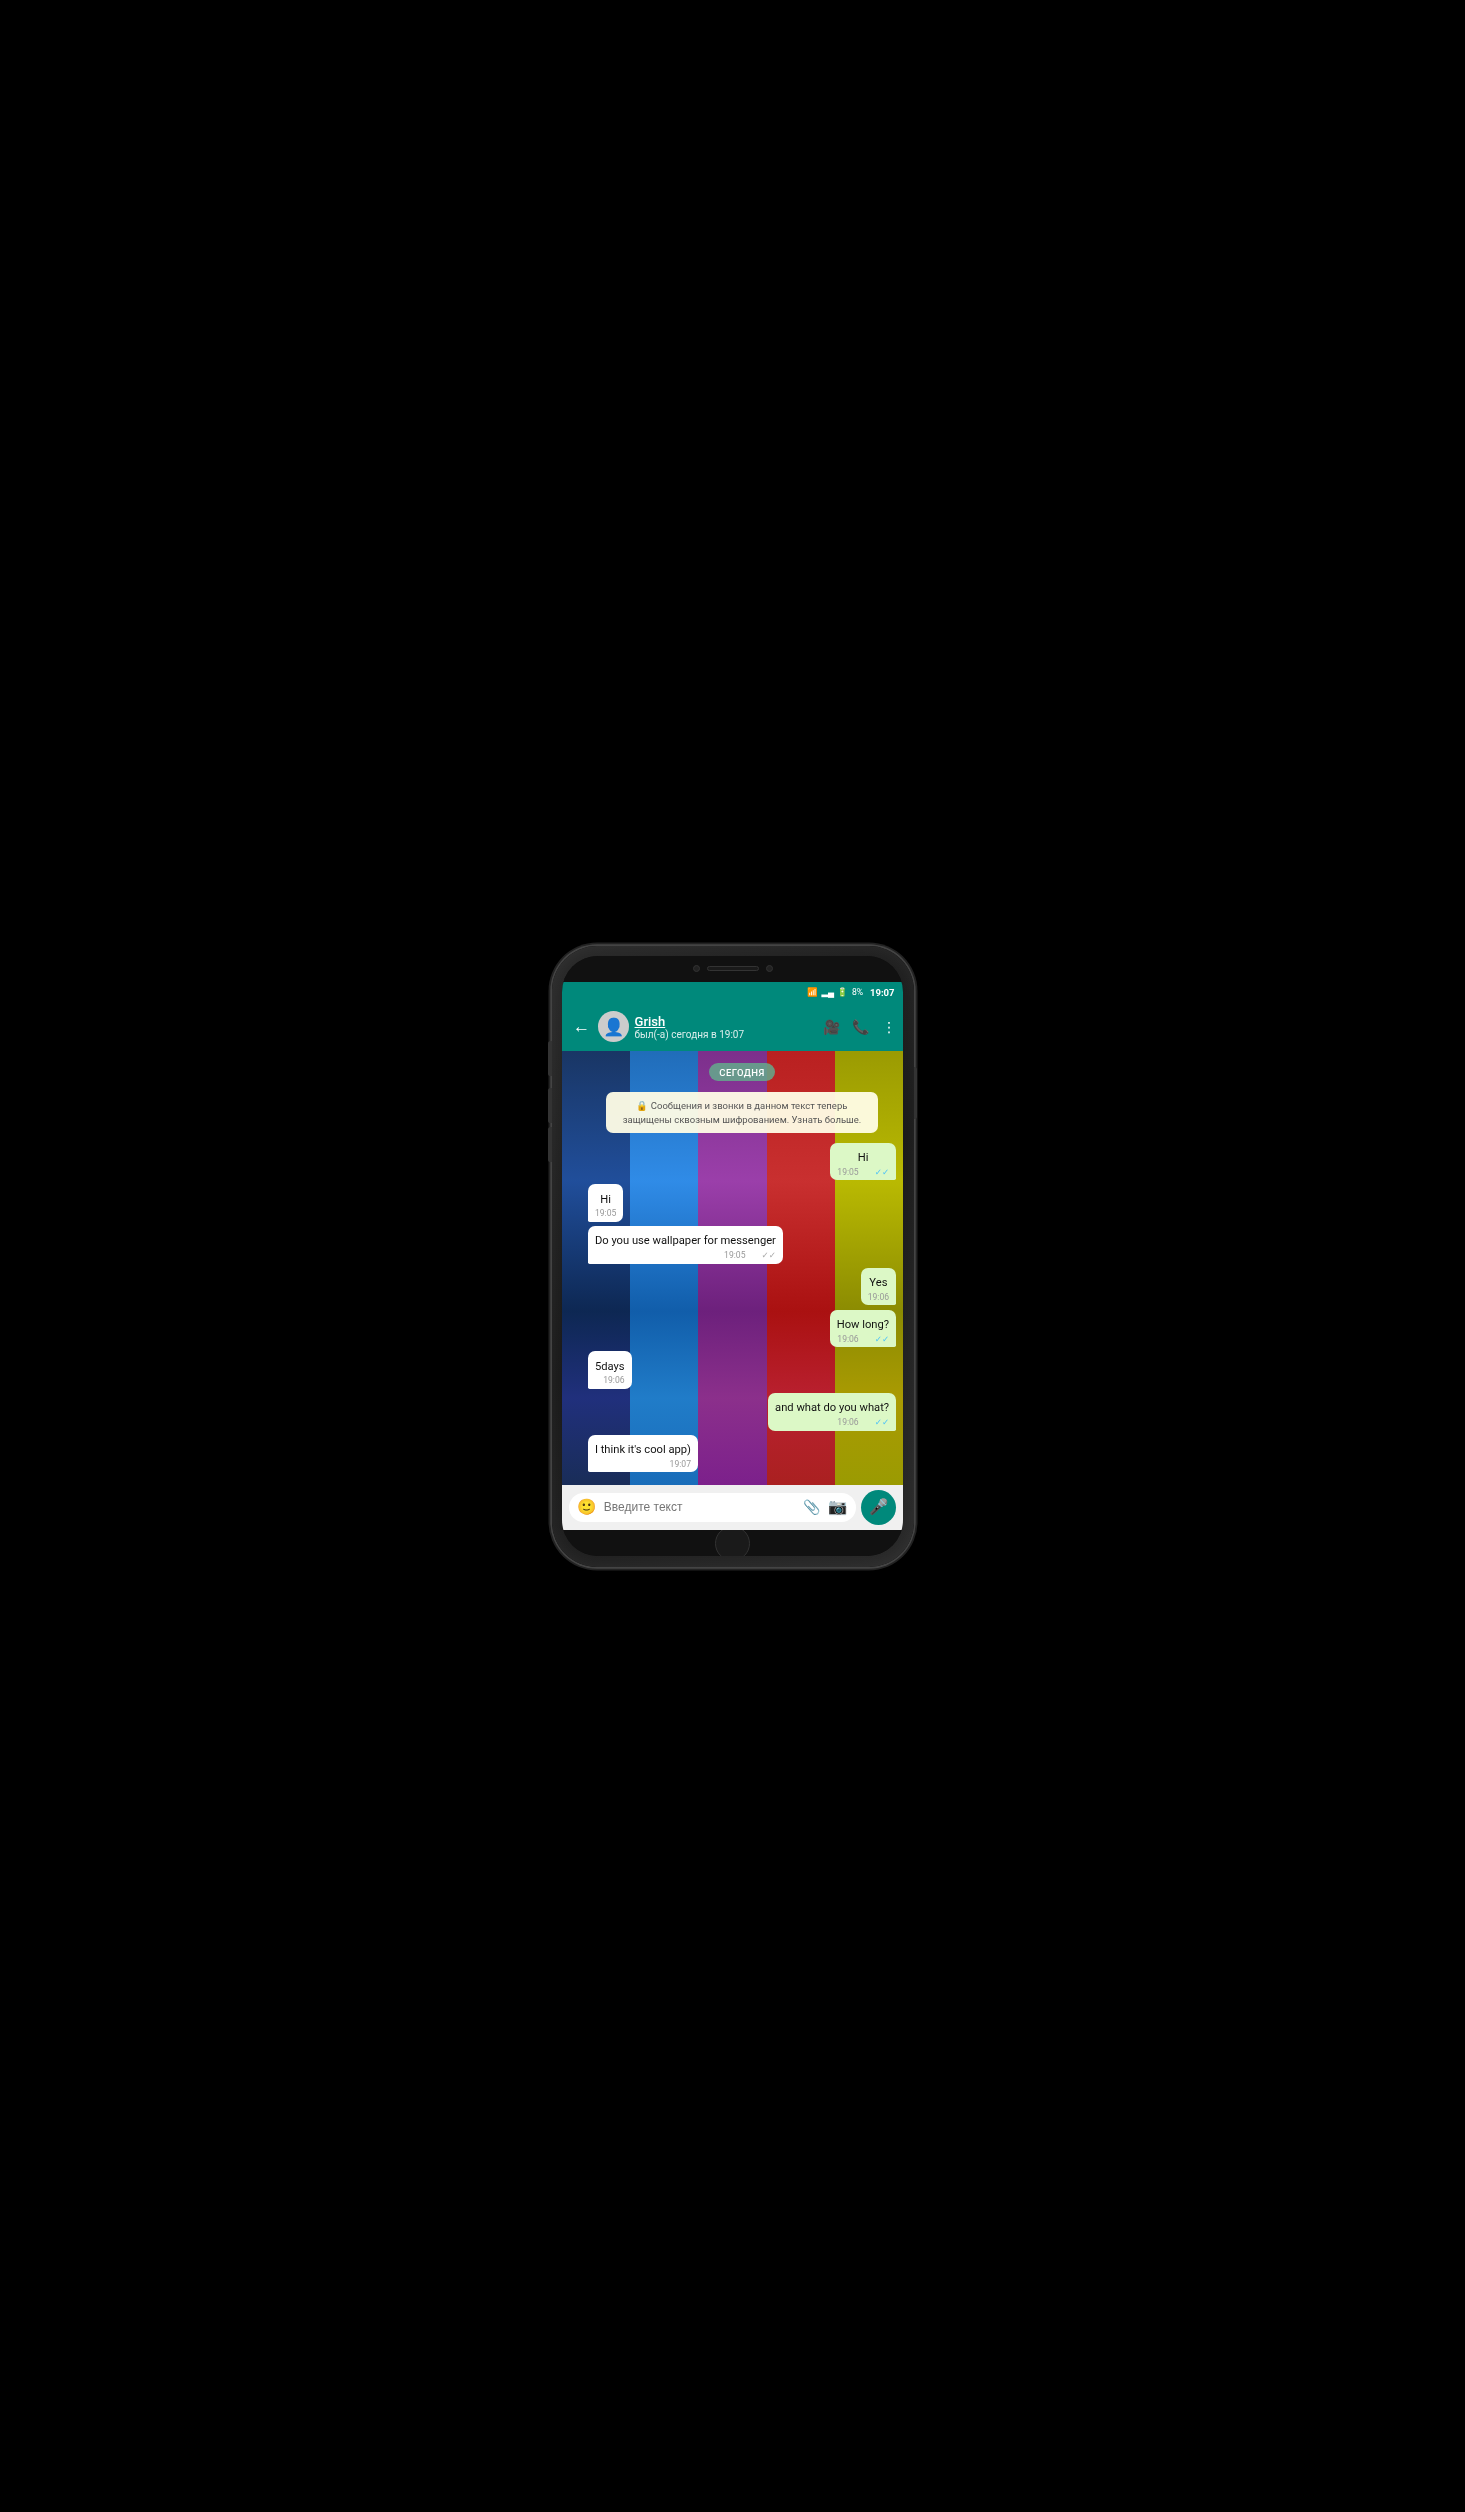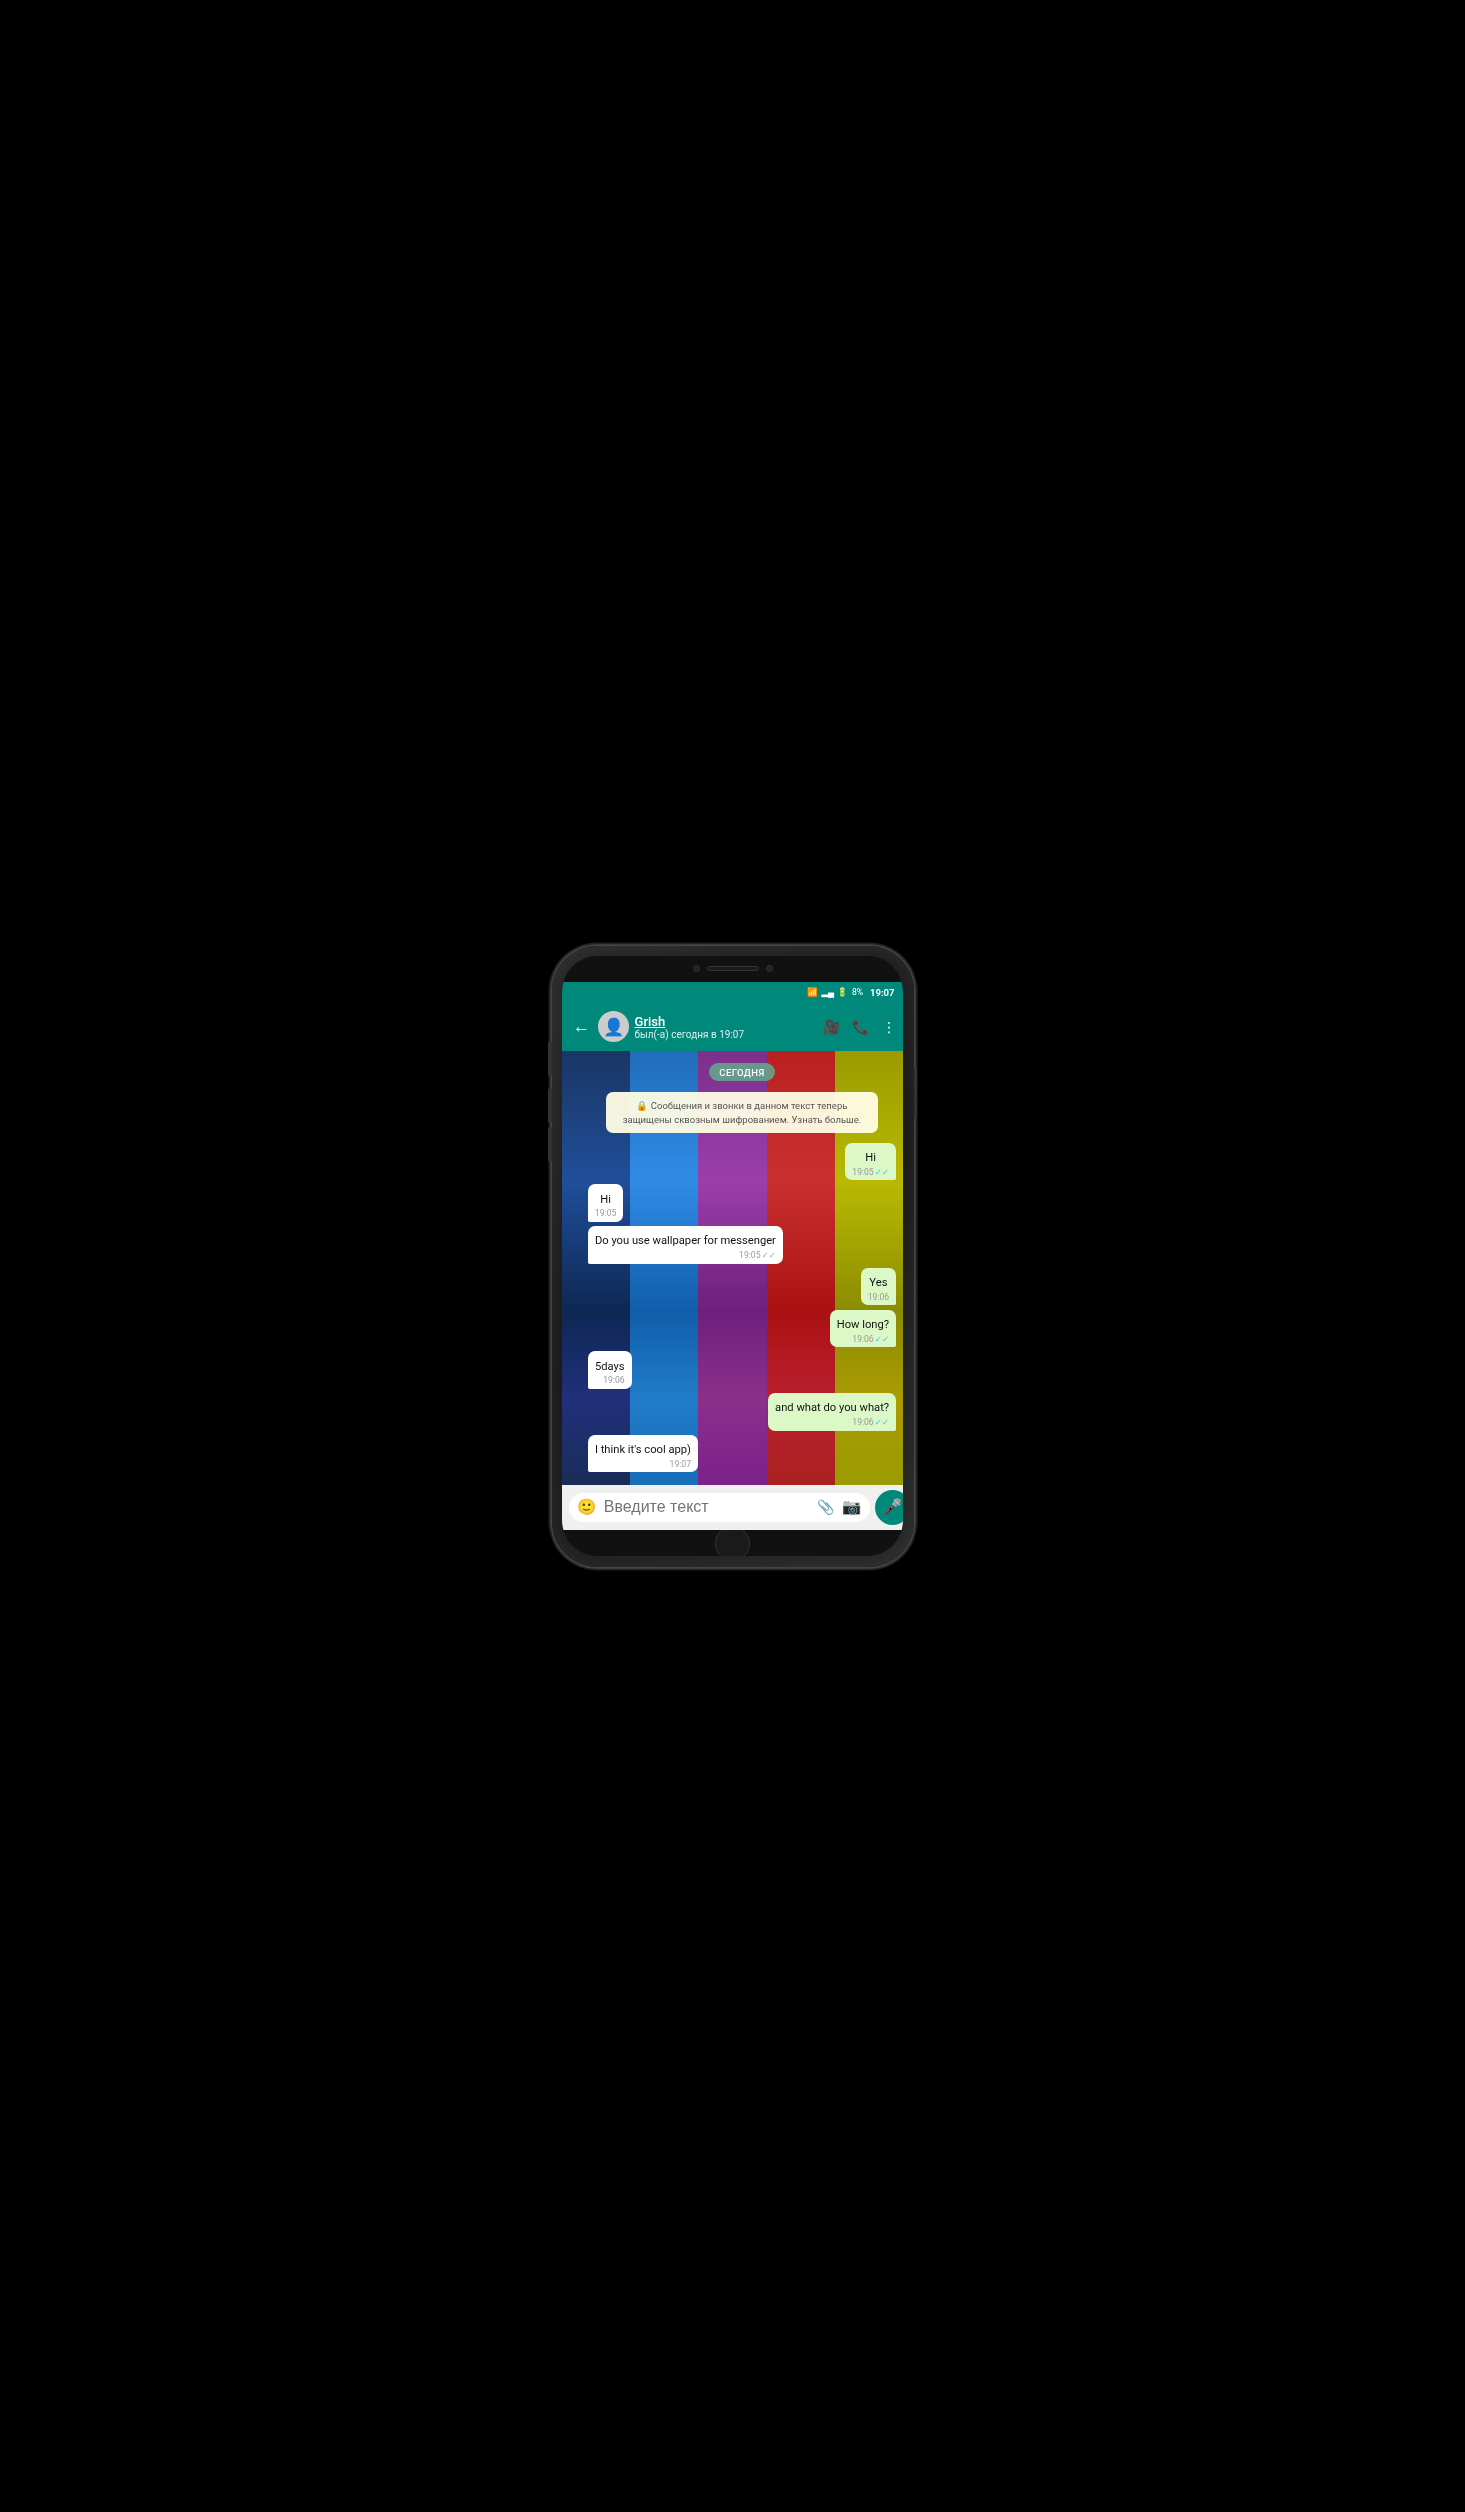--- a/index.html
+++ b/index.html
@@ -257,21 +257,21 @@
 
     .bubble-text {
       font-size: 11.2px;
       color: #111;
       line-height: 1.35;
     }
     .bubble-meta {
       display: flex;
       align-items: center;
       justify-content: flex-end;
-      gap: 1px;
+      gap: 16px;
       margin-top: 1.7px;
     }
     .bubble-time {
       font-size: 8.6px;
       color: #999;
     }
     .tick-icon {
       font-size: 8.6px;
       color: #4FC3F7;
     }
@@ -298,21 +298,21 @@
     }
     .emoji-btn {
       color: #888;
       font-size: 15.5px;
       cursor: pointer;
     }
     .text-input {
       flex: 1;
       border: none;
       outline: none;
-      font-size: 16px;
+      font-size: 12px;
       color: #333;
       background: transparent;
     }
     .attach-btn {
       color: #888;
       font-size: 14px;
       cursor: pointer;
     }
     .camera-btn {
       color: #888;

